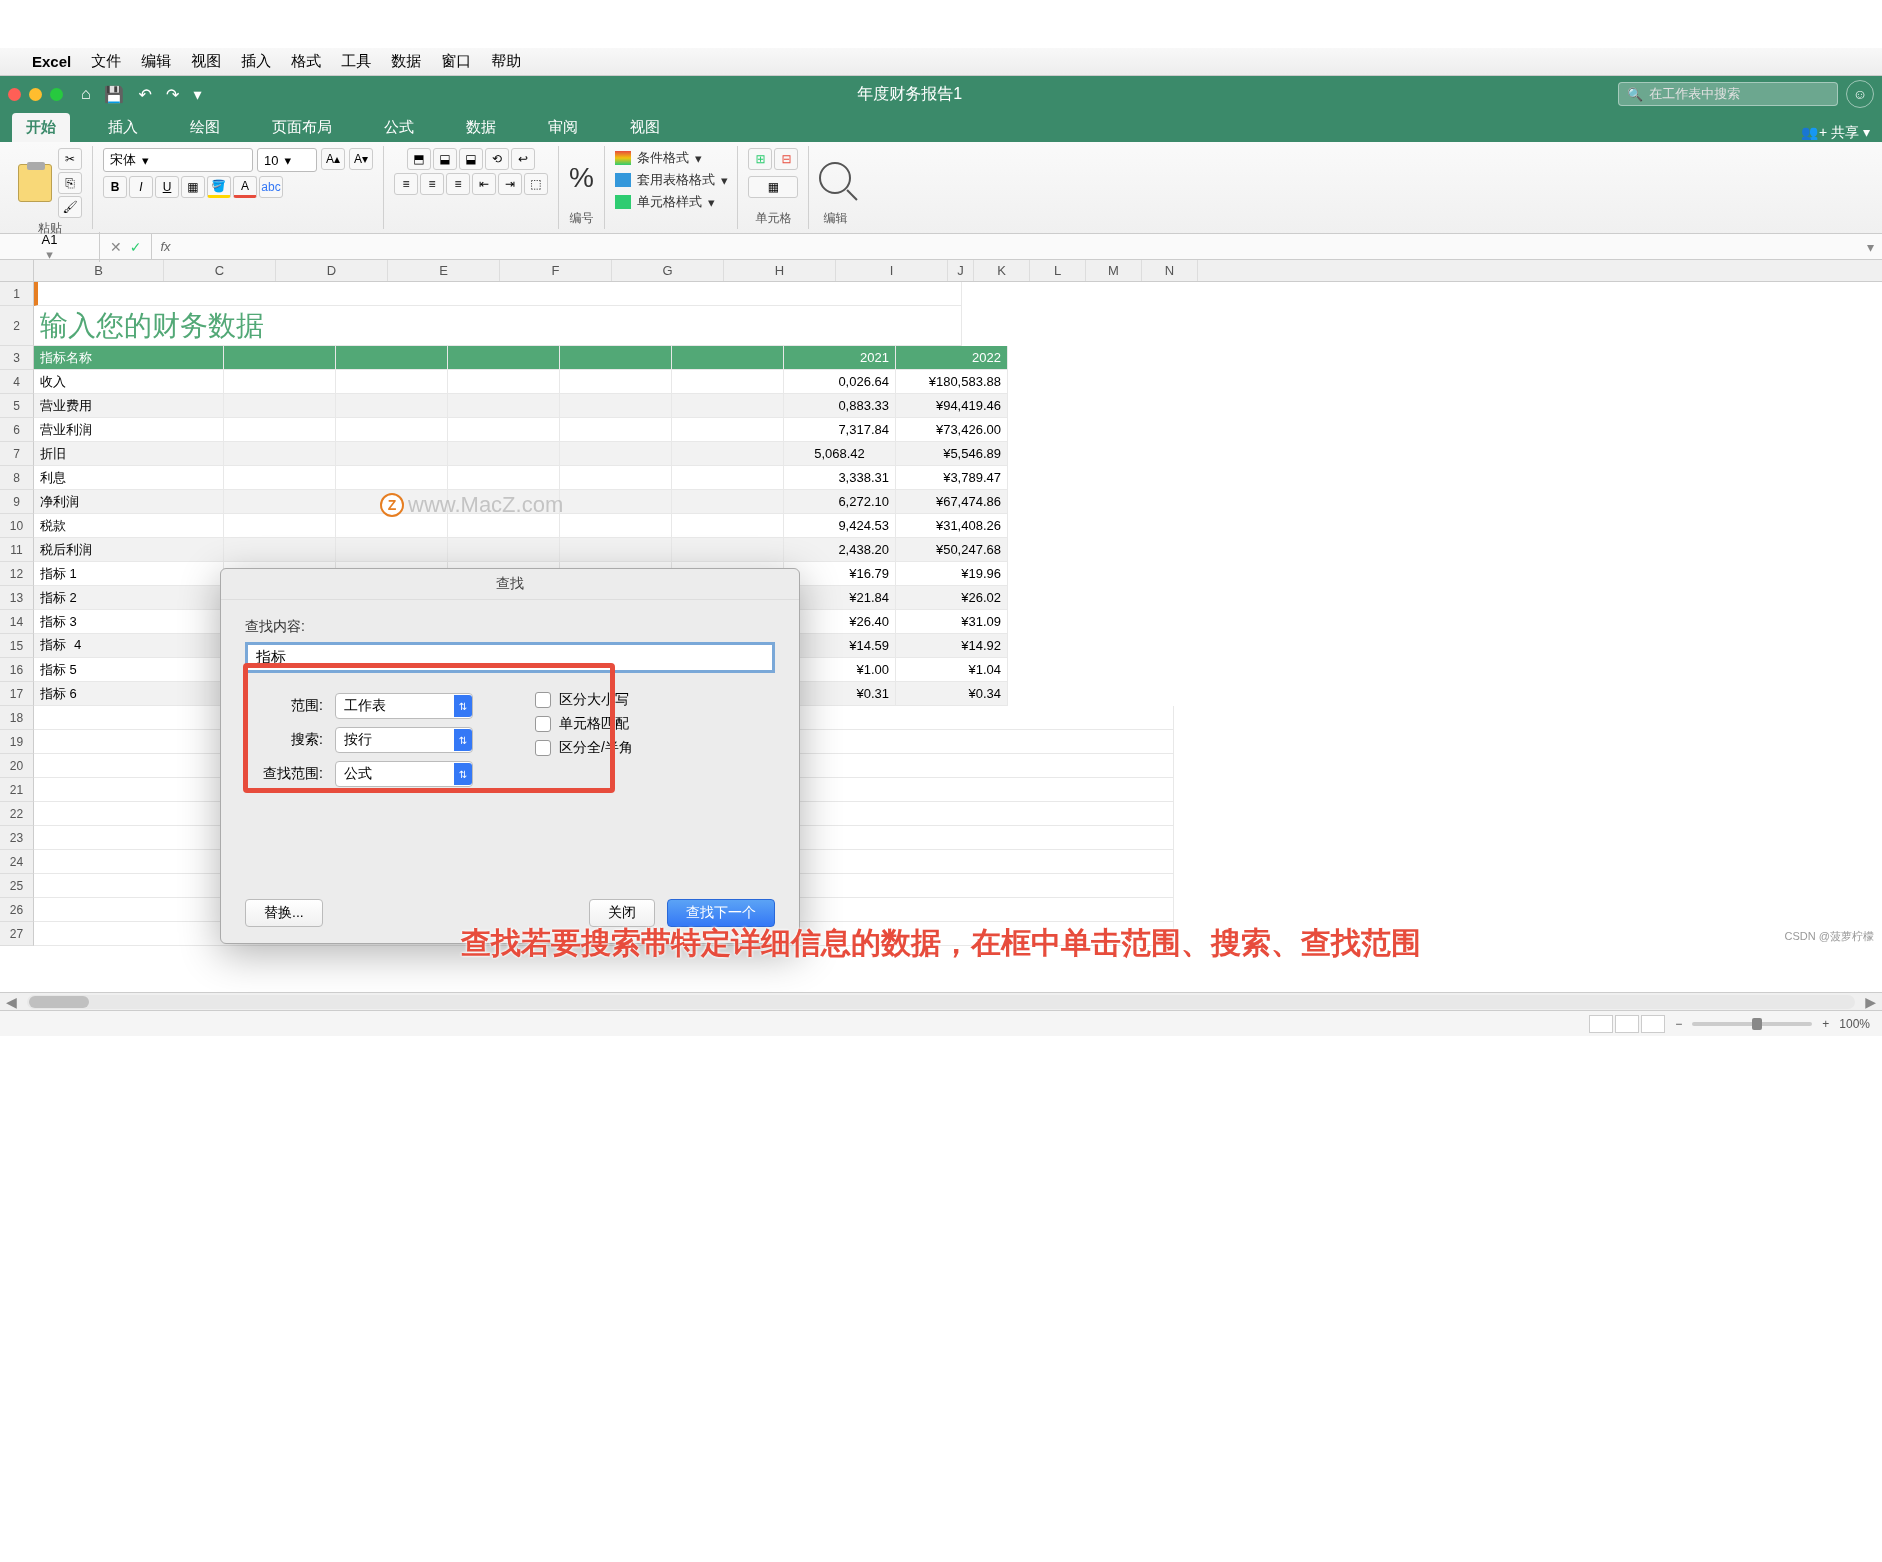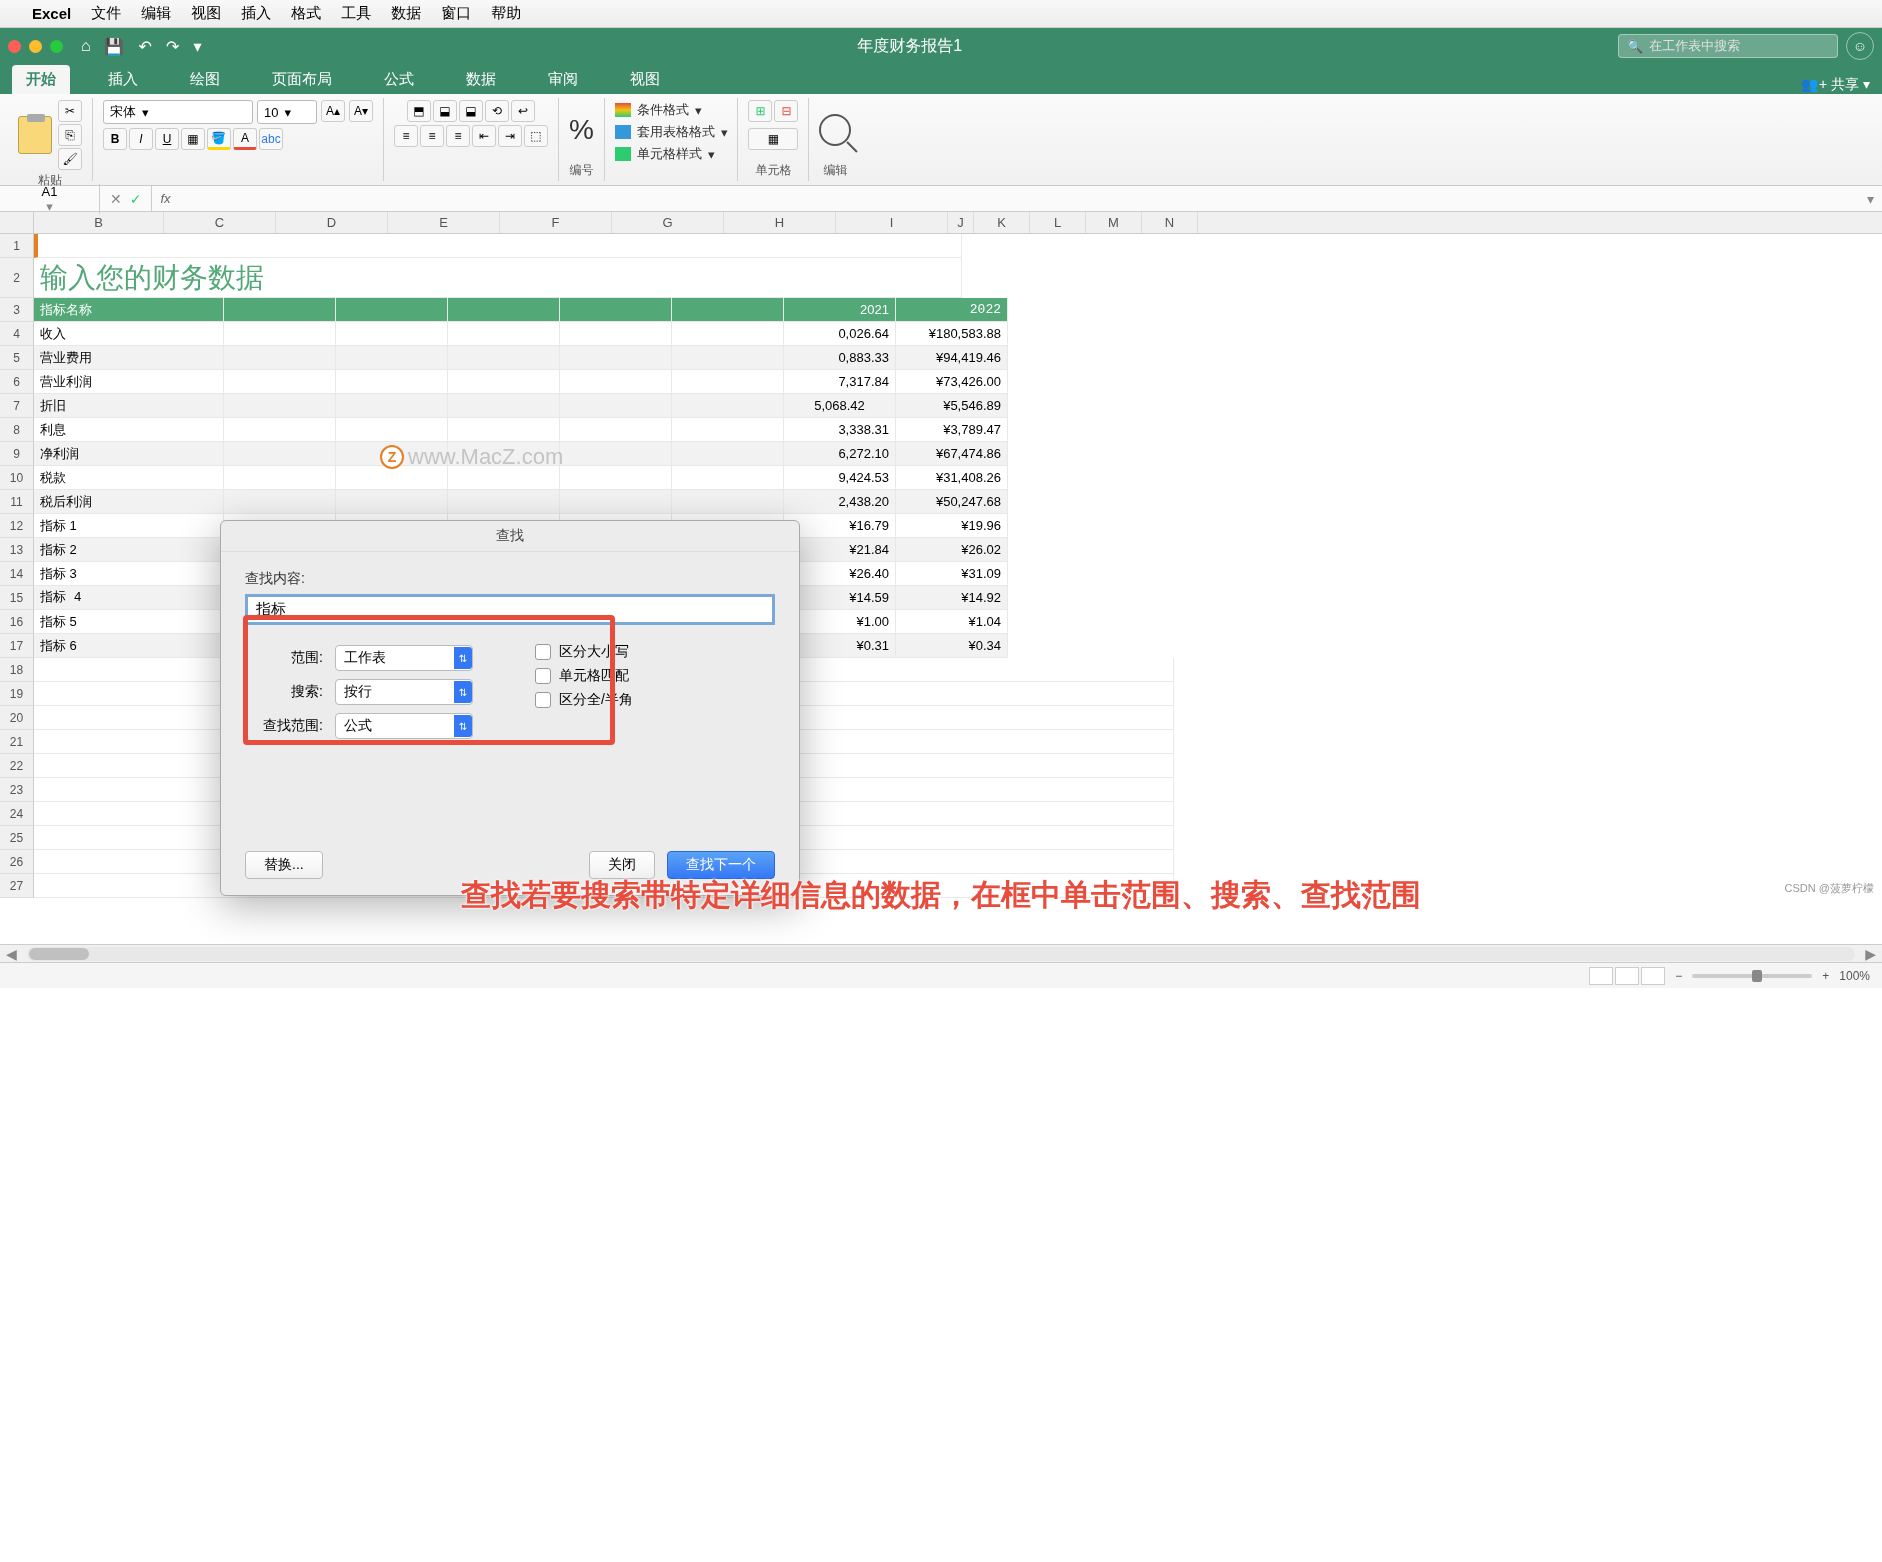--- a/index.html
+++ b/index.html
@@ -1,19 +1,19 @@
 <!DOCTYPE html>
 <html><head>
 <meta charset="utf-8">
 <style>
 * { margin: 0; padding: 0; box-sizing: border-box; font-family: -apple-system, "PingFang SC", "Microsoft YaHei", sans-serif; }
 body { background: #fff; font-size: 14px; user-select: none; overflow: hidden; }
 
 
-.mac-menubar { height: 28px; background: linear-gradient(#f8f8f8, #ededed); display: flex; align-items: center; padding: 0 12px; gap: 20px; font-size: 15px; border-bottom: 1px solid #ccc; }
+.mac-menubar { height: 28px; background: linear-gradient(#f8f8f8, #ededed); display: flex; align-items: center; padding: 0 12px; gap: 20px; font-size: 15px; border-bottom: 1px solid #ccc; margin-top: 48px; }
 .mac-menubar .apple { font-size: 18px; }
 .mac-menubar .appname { font-weight: 600; }
 
 
 .titlebar { height: 36px; background: #3b8a6a; display: flex; align-items: center; padding: 0 8px; color: #fff; gap: 8px; }
 .traffic-lights { display: flex; gap: 8px; margin-right: 10px; }
 .traffic-lights span { width: 13px; height: 13px; border-radius: 50%; display: inline-block; }
 .tl-red { background: #ff5f56; } .tl-yellow { background: #ffbd2e; } .tl-green { background: #27c93f; }
 .title-icons { display: flex; gap: 14px; align-items: center; font-size: 16px; }
 .title-center { flex: 1; text-align: center; font-weight: 500; font-size: 16px; }
@@ -293,21 +293,21 @@
       </div>
       <div class="row header-row">
         <div class="row-h">3</div>
         <div class="cell " style="width: 190px;">指标名称</div>
         <div class="cell " style="width: 112px;"></div>
         <div class="cell " style="width: 112px;"></div>
         <div class="cell " style="width: 112px;"></div>
         <div class="cell " style="width: 112px;"></div>
         <div class="cell " style="width: 112px;"></div>
         <div class="cell num" style="width: 112px;">2021</div>
-        <div class="cell num" style="width: 112px; font-family: Liberation Mono, monospace;">2022</div>
+        <div class="cell num" style="width: 112px;">2022</div>
       </div>
       <div class="row ">
         <div class="row-h">4</div>
         <div class="cell " style="width: 190px;">收入</div>
         <div class="cell " style="width: 112px;"></div>
         <div class="cell " style="width: 112px;"></div>
         <div class="cell " style="width: 112px;"></div>
         <div class="cell " style="width: 112px;"></div>
         <div class="cell " style="width: 112px;"></div>
         <div class="cell num" style="width: 112px;">0,026.64</div>

